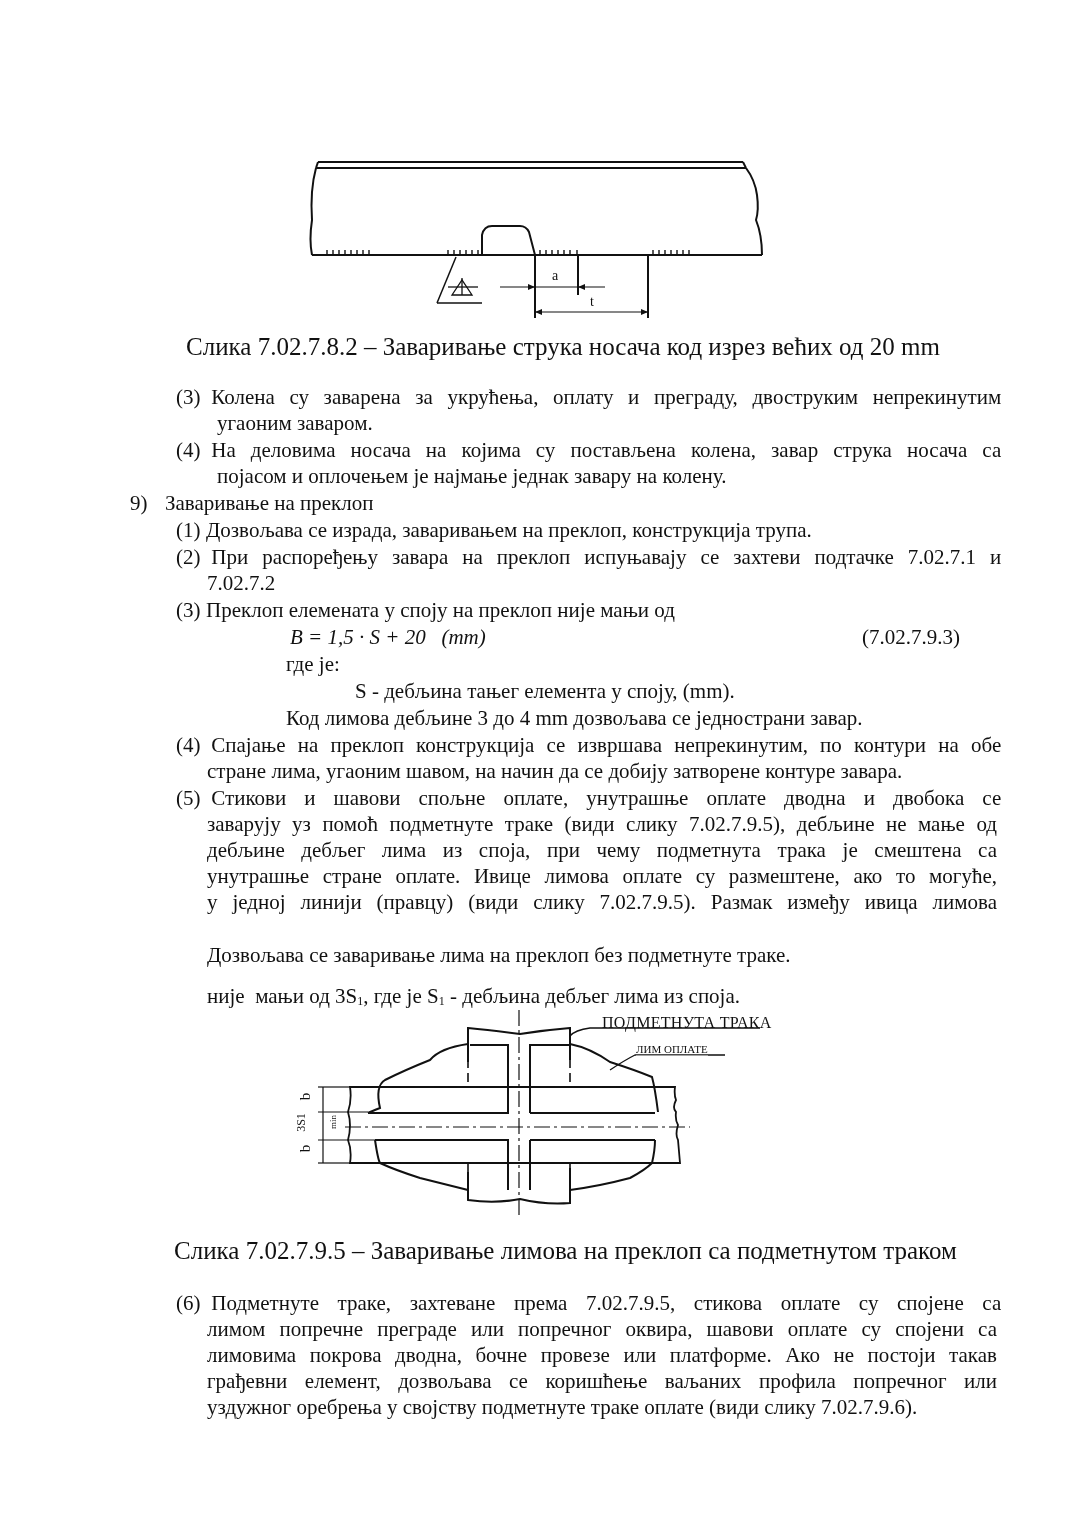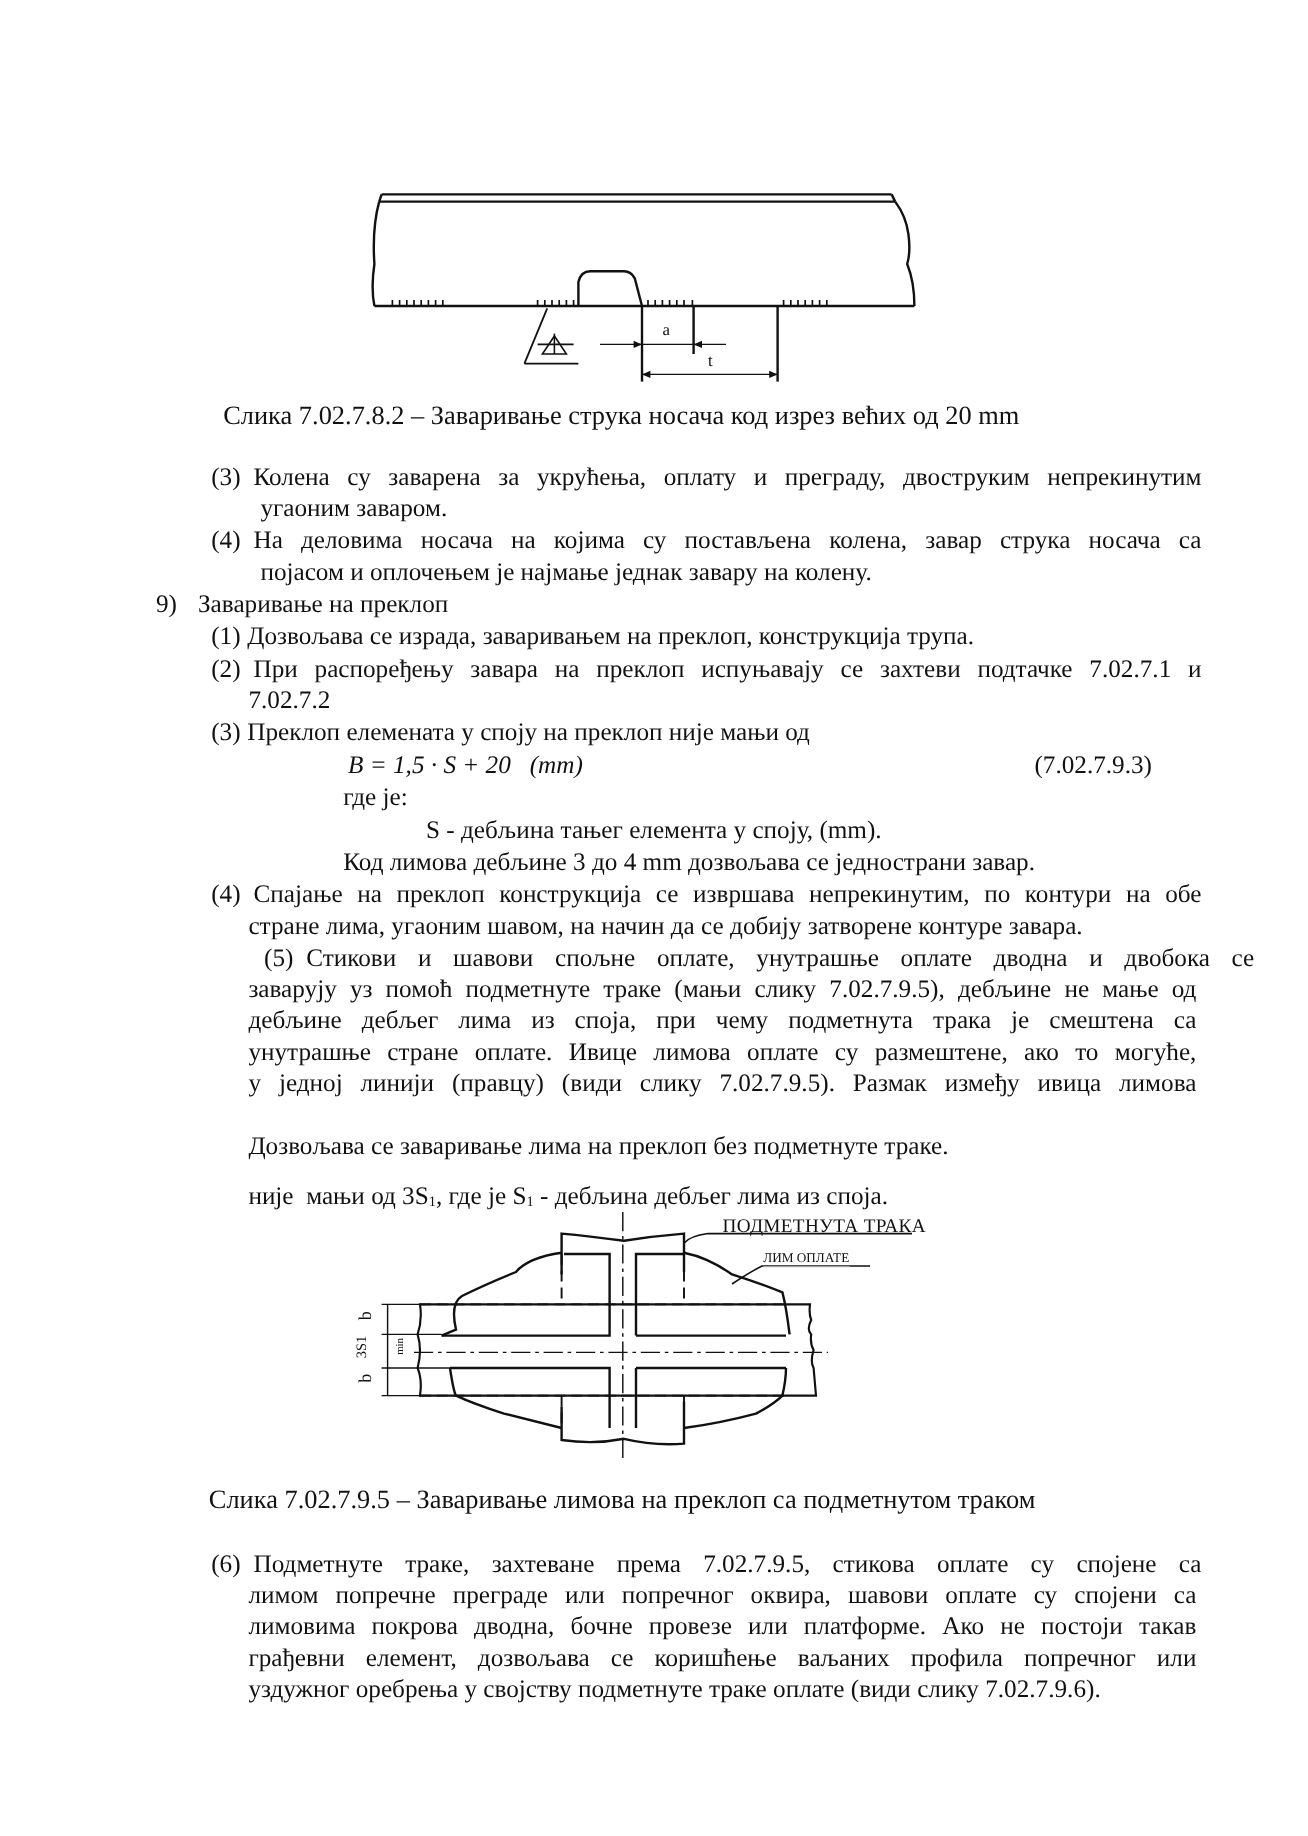--- a/index.html
+++ b/index.html
@@ -3,21 +3,21 @@
 <meta charset="utf-8">
 <style>
   html, body { margin: 0; padding: 0; background: #ffffff; }
   body {
     width: 1090px; height: 1530px; position: relative; overflow: hidden;
     font-family: "Liberation Serif", "DejaVu Serif", serif;
     color: #111; font-size: 21px;
   }
   .abs { position: absolute; }
   .fig { position: absolute; }
-  .caption { position: absolute; font-size: 22px; white-space: nowrap; }
+  .caption { position: absolute; font-size: 25px; white-space: nowrap; }
   .line { position: absolute; white-space: nowrap; font-size: 21px; line-height: 25px; }
   .just { text-align: justify; text-align-last: justify; white-space: normal; }
   .num { display: inline-block; }
   .it { font-style: italic; }
   sub { font-size: 12px; vertical-align: -2px; }
 </style>
 </head>
 <body>
 
 <svg class="fig" style="left:300px; top:150px;" width="480" height="175" viewBox="0 0 480 175">
@@ -125,25 +125,25 @@
 <div class="line" style="left:286px; top:652px;text-align:right;">где је:</div>
 <div class="line" style="left:355px; top:679px;">S - дебљина тањег елемента у споју, (mm).</div>
 <div class="line" style="left:286px; top:706px;">Код лимова дебљине 3 до 4 mm дозвољава се једнострани завар.</div>
 
 <div class="line" style="left:176px; top:733px; width:822px;">
   <span class="num" style="width:30px;">(4)</span>
   <span class="just" style="display:inline-block; width:790px;">Спајање на преклоп конструкција се извршава непрекинутим, по контури на обе</span>
 </div>
 <div class="line" style="left:207px; top:759px;">стране лима, угаоним шавом, на начин да се добију затворене контуре завара.</div>
 
-<div class="line" style="left:176px; top:786px; width:822px;margin-left:44px;">
+<div class="line" style="left:176px; top:786px; width:822px;">
   <span class="num" style="width:30px;">(5)</span>
   <span class="just" style="display:inline-block; width:790px;">Стикови и шавови спољне оплате, унутрашње оплате дводна и двобока се</span>
 </div>
-<div class="line just" style="left:207px; top:812px; width:790px;">заварују уз помоћ подметнуте траке (мањи слику 7.02.7.9.5), дебљине не мање од</div>
+<div class="line just" style="left:207px; top:812px; width:790px;">заварују уз помоћ подметнуте траке (види слику 7.02.7.9.5), дебљине не мање од</div>
 <div class="line just" style="left:207px; top:838px; width:790px;">дебљине дебљег лима из споја, при чему подметнута трака је смештена са</div>
 <div class="line just" style="left:207px; top:864px; width:790px;">унутрашње стране оплате. Ивице лимова оплате су размештене, ако то могуће,</div>
 <div class="line just" style="left:207px; top:890px; width:790px;">у једној линији (правцу) (види слику 7.02.7.9.5). Размак између ивица лимова</div>
 <div class="line" style="left:207px; top:940px; white-space:pre;margin-top:44px;"><span>није  мањи од 3S</span><sub>1</sub><span>, где је S</span><sub>1</sub><span> - дебљина дебљег лима из споја.</span></div>
 <div class="line" style="left:207px; top:943px;">Дозвољава се заваривање лима на преклоп без подметнуте траке.</div>
 
 <svg class="fig" style="left:290px; top:1000px;" width="500" height="220" viewBox="0 0 500 220">
   <g fill="none" stroke="#111" stroke-width="2">
 
     <path d="M178 62 L178 28 Q200 30 230 34 Q255 30 280 28 L280 60"></path>

